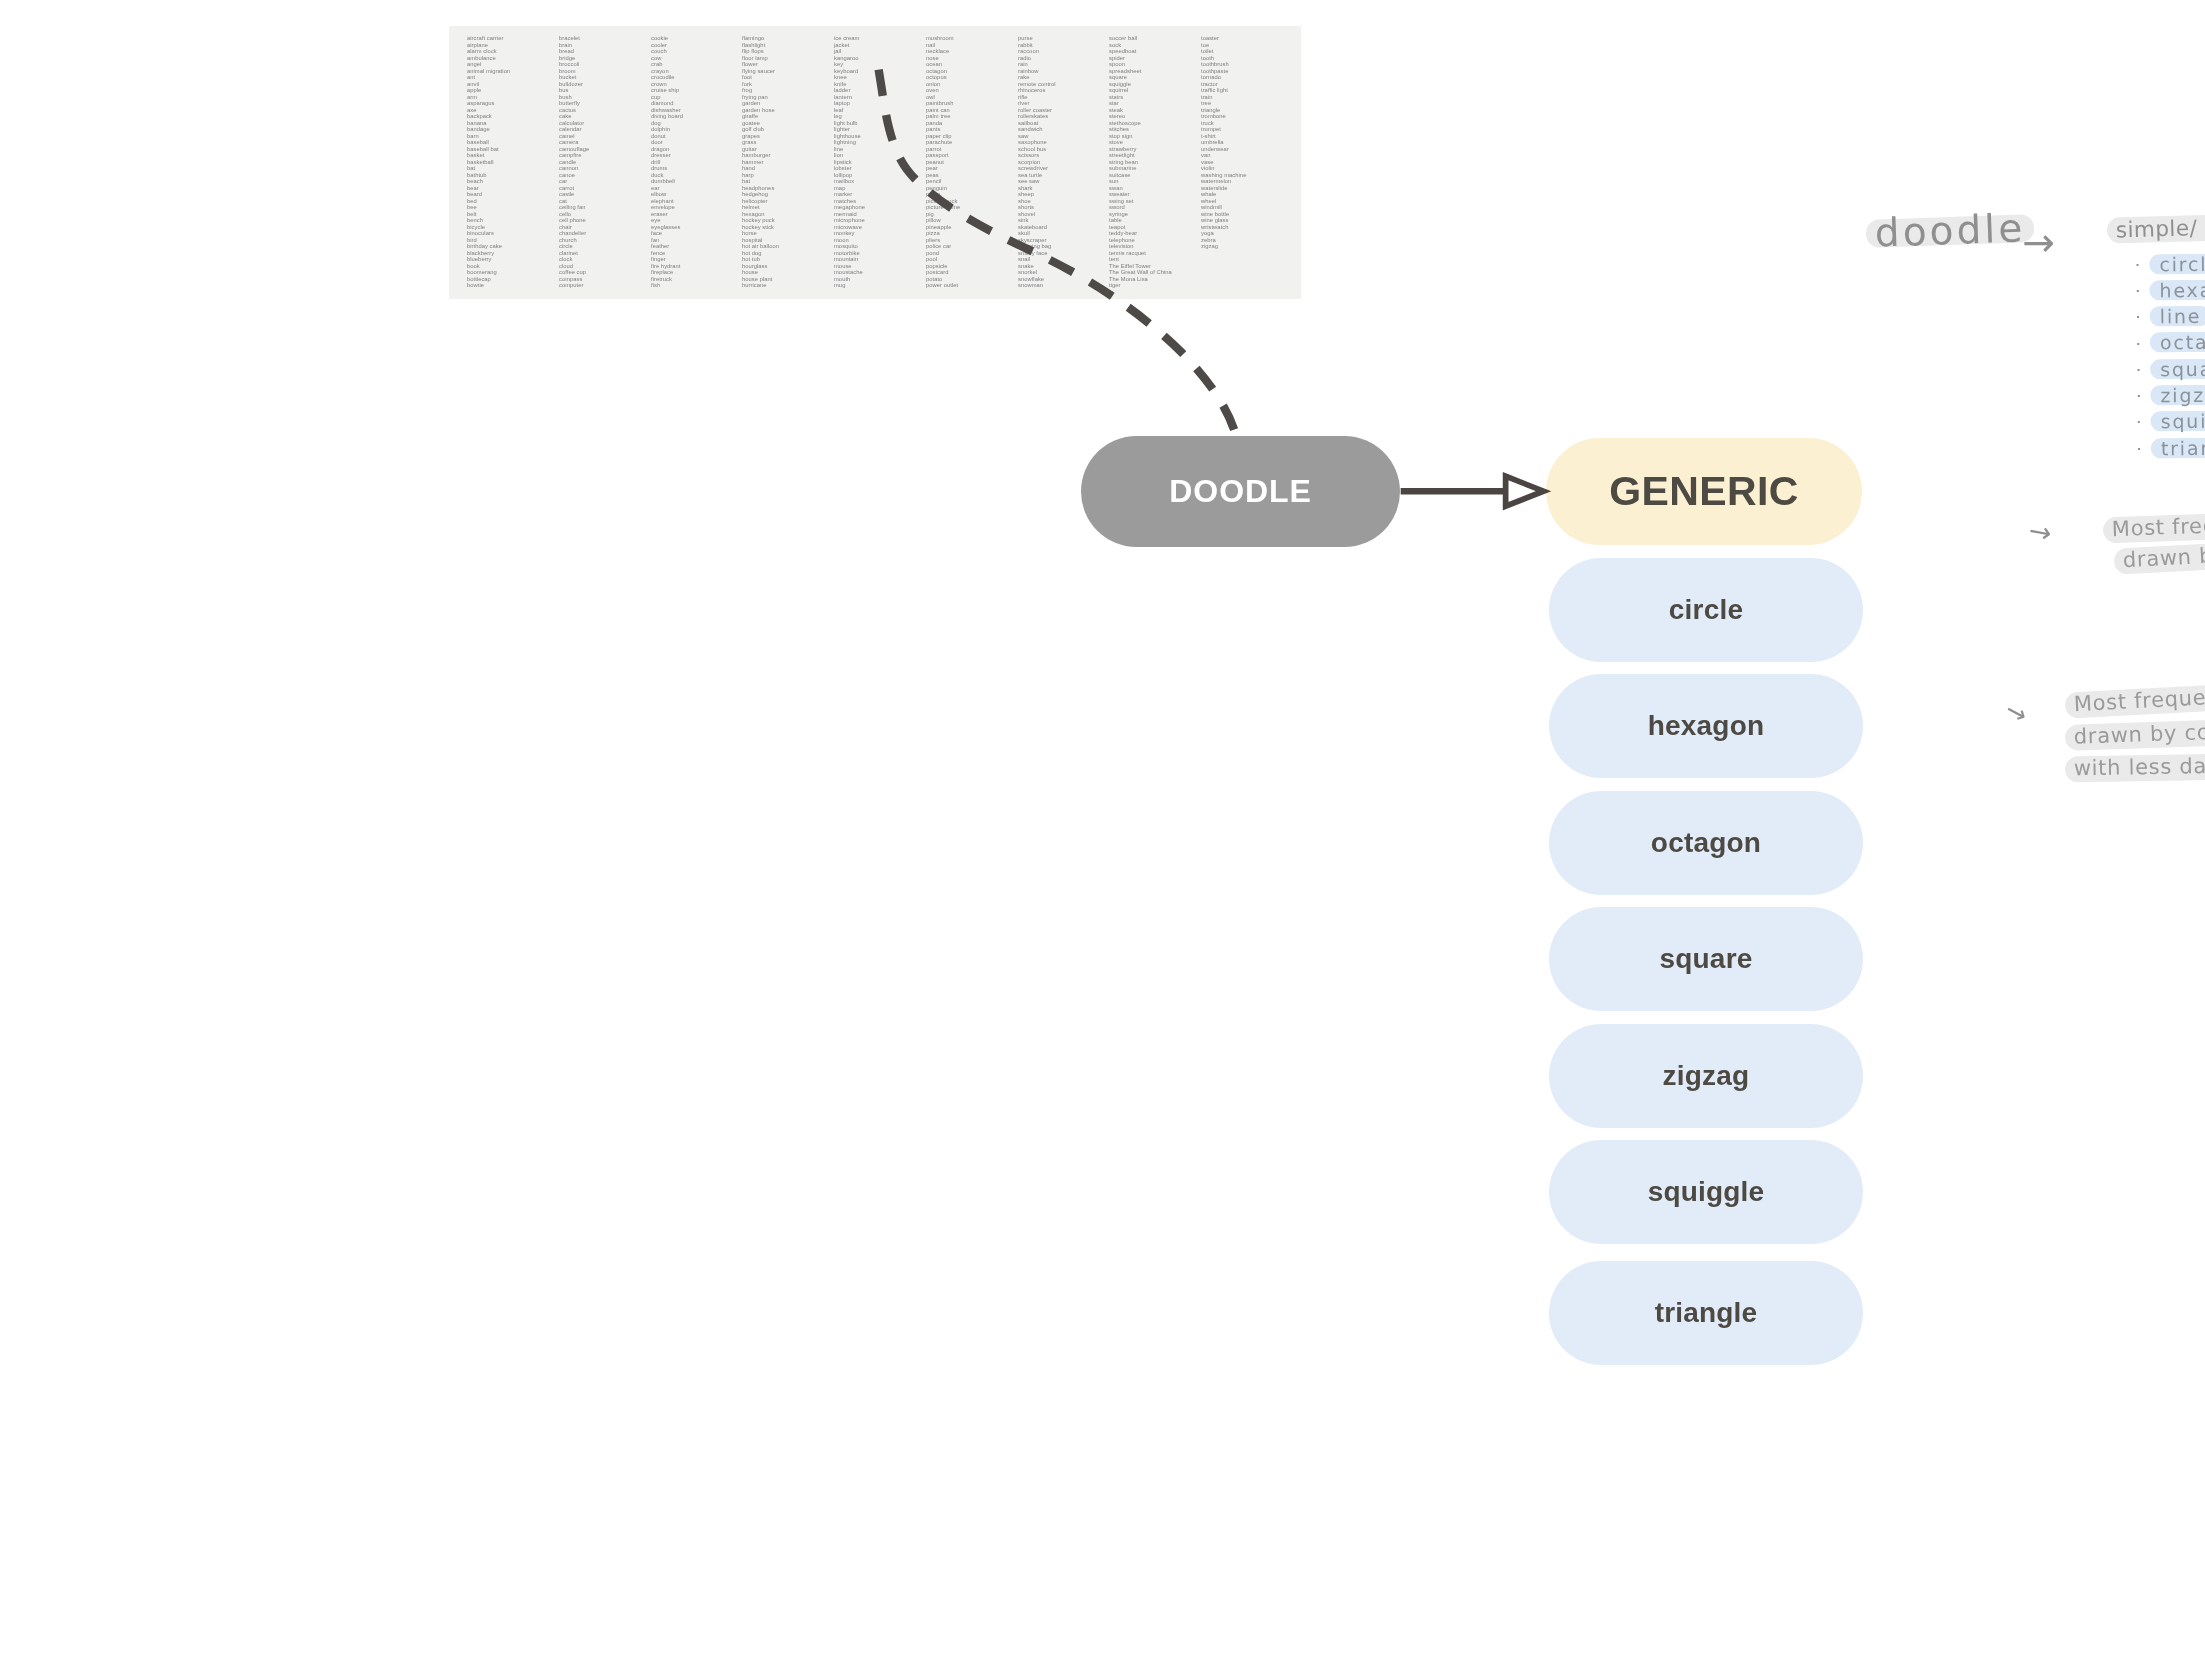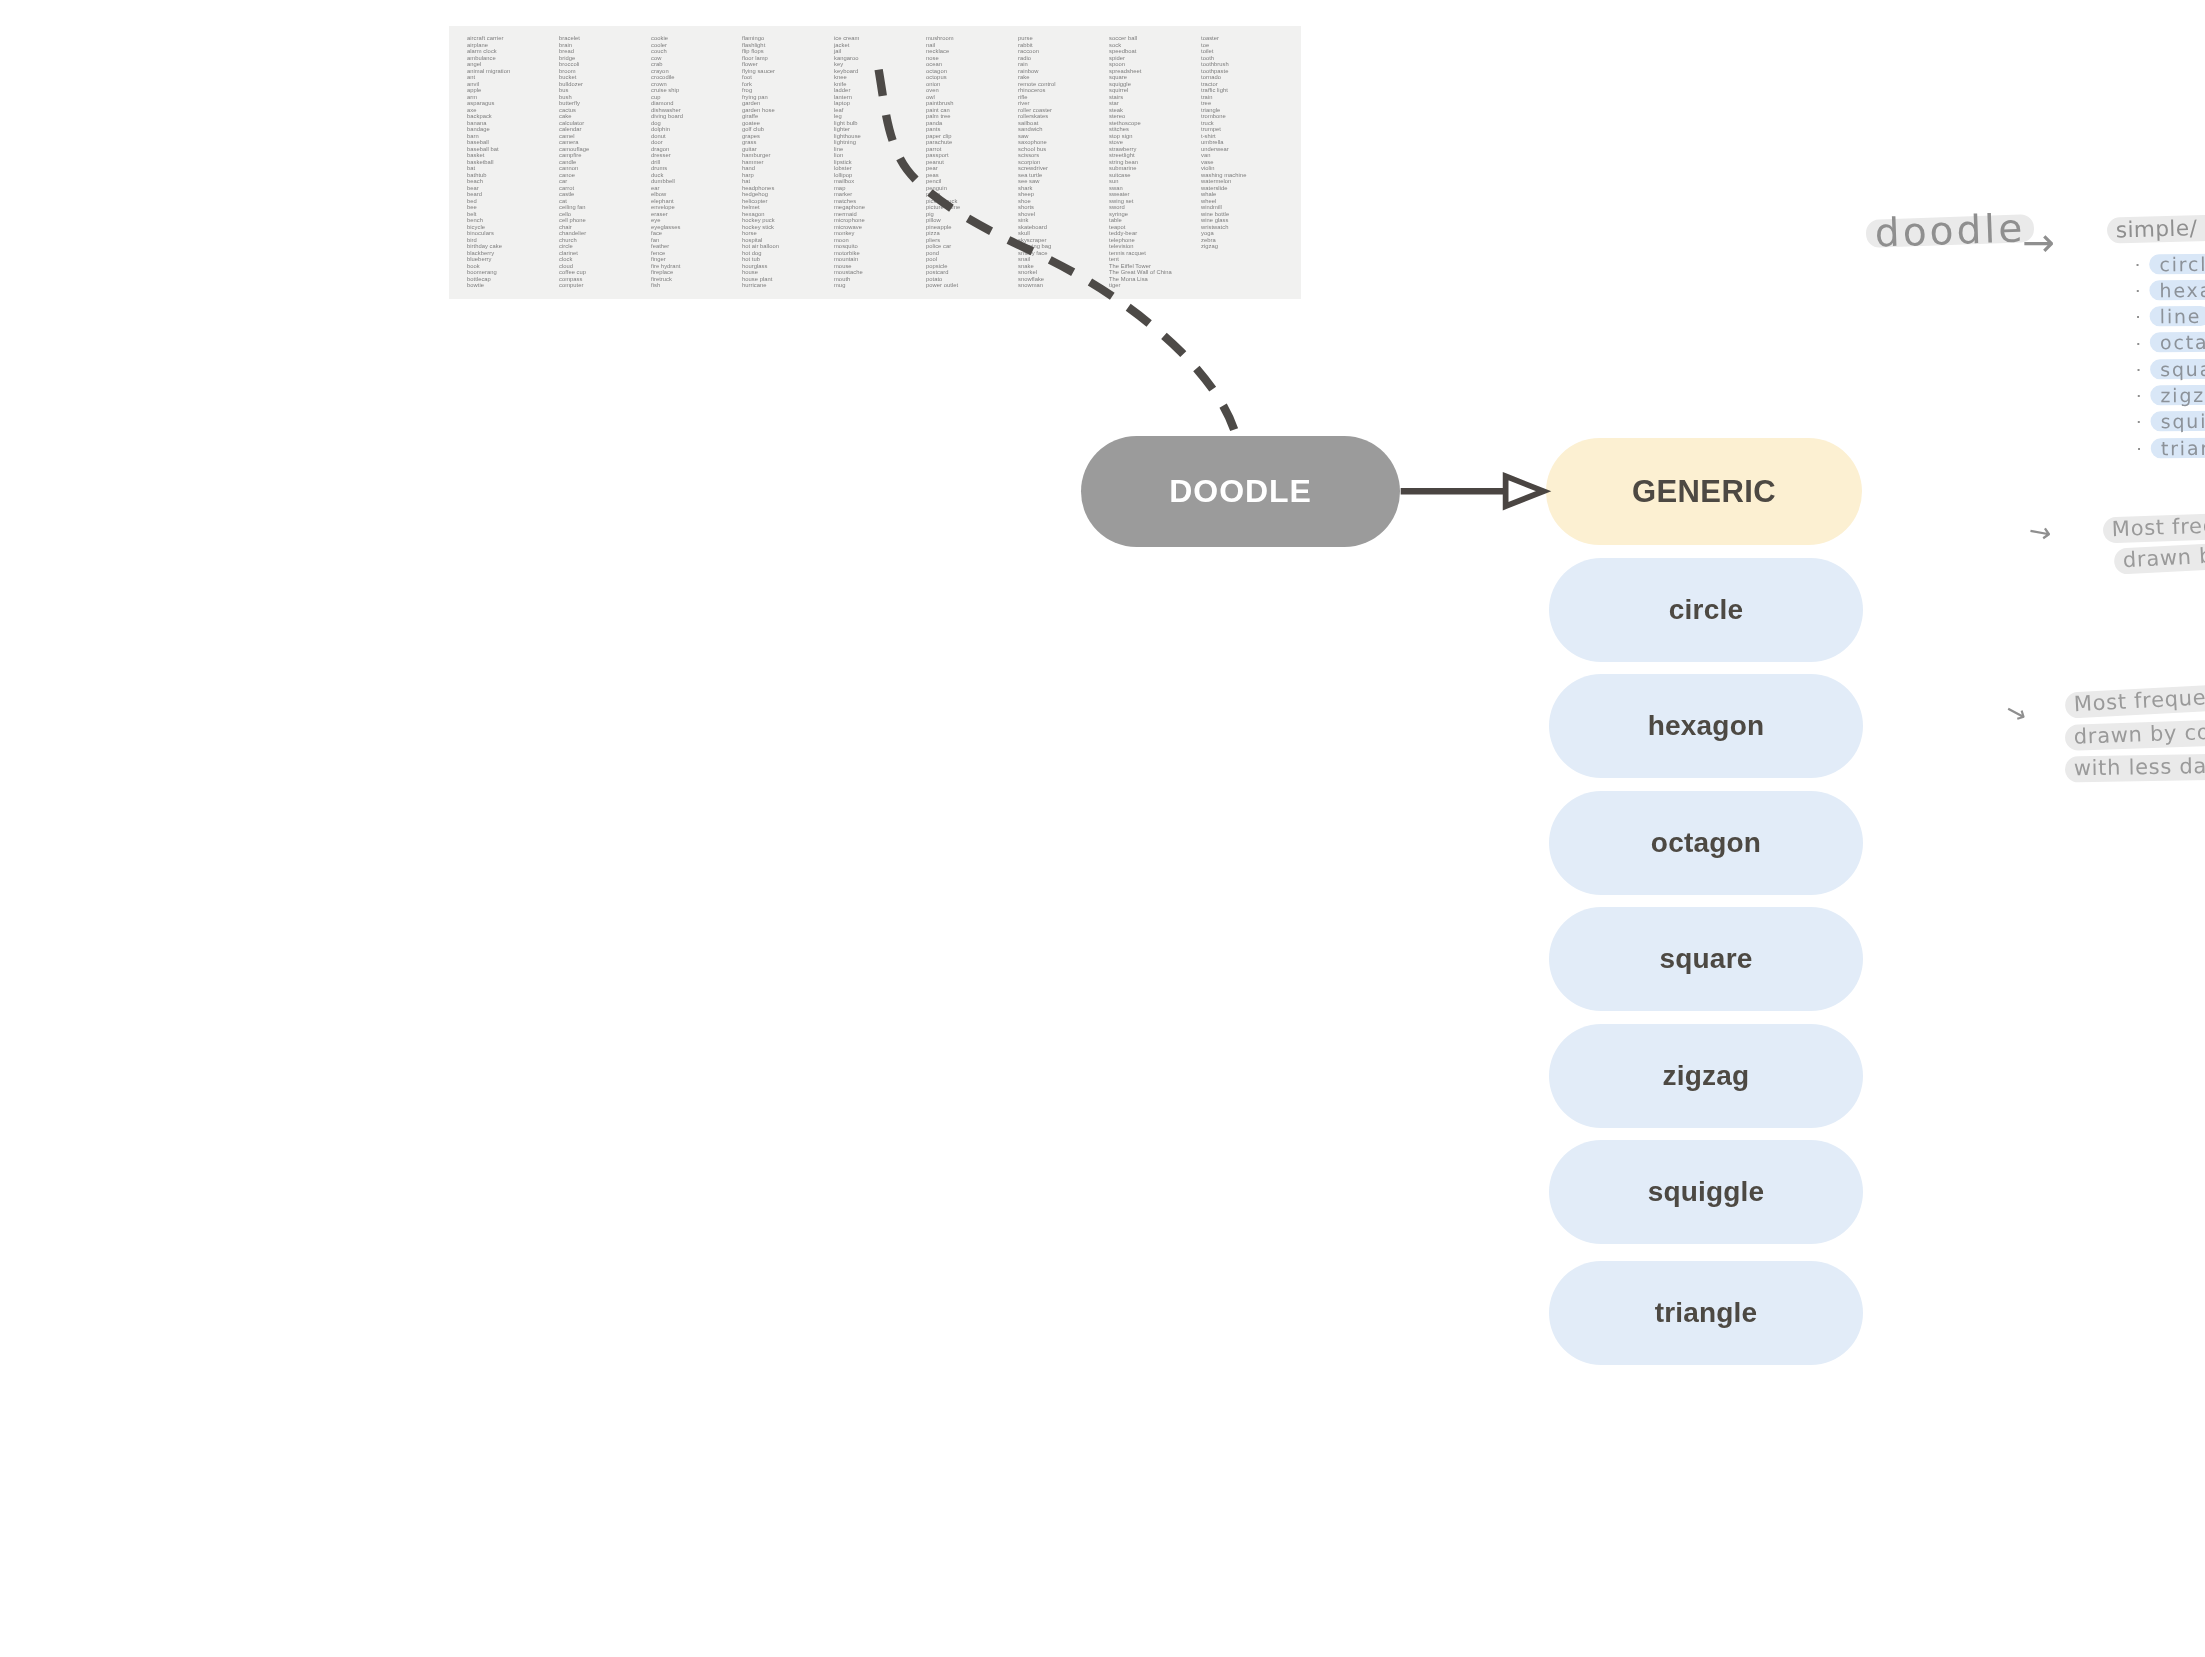--- a/index.html
+++ b/index.html
@@ -19,21 +19,21 @@
   #overlay{position:absolute;left:0;top:0;width:2946px;height:1657px;pointer-events:none;}
 
   
   .pill{position:absolute;display:flex;align-items:center;justify-content:center;
         font-weight:bold;font-family:"Liberation Sans",sans-serif;}
   #node-doodle{left:1081px;top:436px;width:319px;height:111px;border-radius:56px;
                background:var(--root-pill-bg,#9b9b9b);color:var(--root-pill-text,#fff);
                font-size:32px;letter-spacing:0.9px;}
   #node-generic{left:1546px;top:438px;width:316px;height:107px;border-radius:54px;
                 background:var(--branch-pill-bg,#fcf0d2);color:var(--pill-text,#4d4943);
-                font-size:31px;letter-spacing:0.4px;}
+                font-size:41px;letter-spacing:0.4px;}
   .child-pill{left:1549px;width:314px;height:104px;border-radius:52px;
               background:var(--child-pill-bg,#e2ecf8);color:var(--pill-text,#4d4943);
               font-size:28px;letter-spacing:0.2px;}
 
   
   .hw{font-family:"DejaVu Sans",sans-serif;color:var(--handwriting,#8f8f8f);white-space:nowrap;}
   .hl-gray{display:inline-block;background:var(--highlight-gray,#eaeaea);border-radius:13.2px;padding:0 8.8px;}
   .hl-blue{display:inline-block;background:var(--highlight-blue,#d9e7f7);border-radius:11.5px;padding:0 9.7px;}
 
   #hw-doodle{position:absolute;left:1866px;top:217px;font-size:39px;letter-spacing:3.1px;

